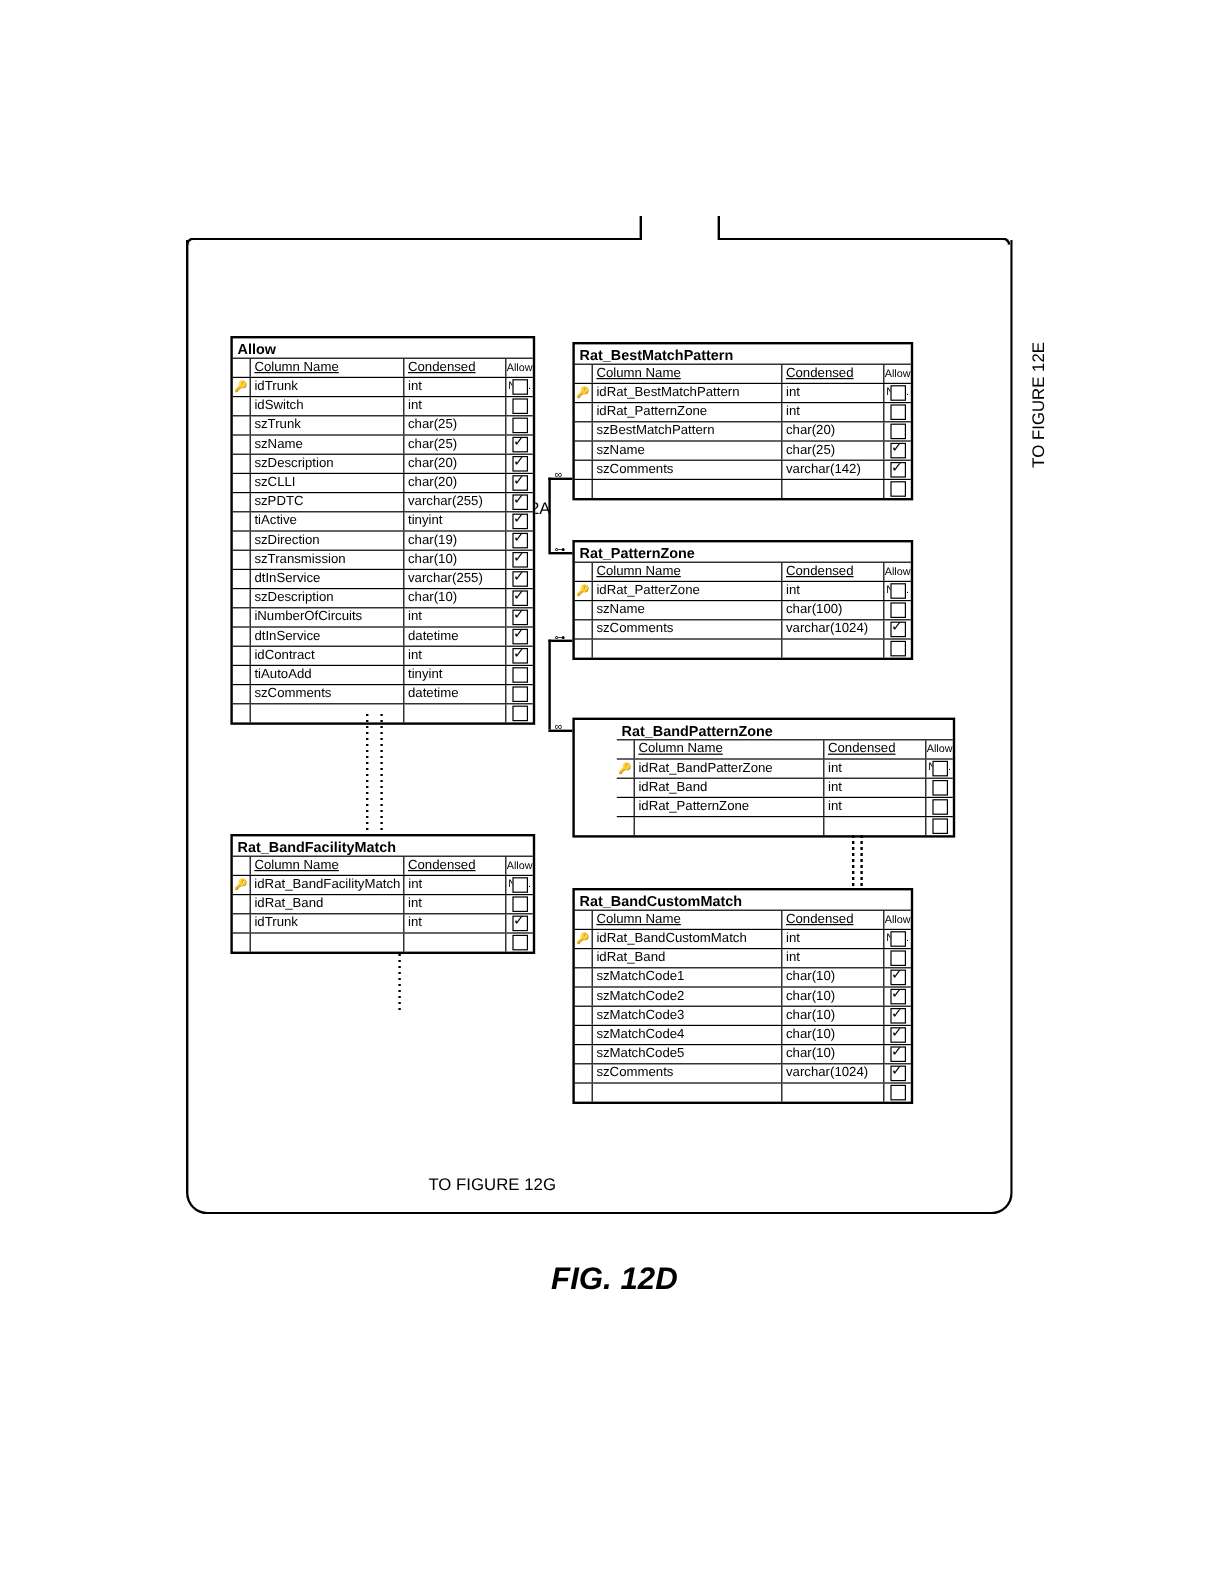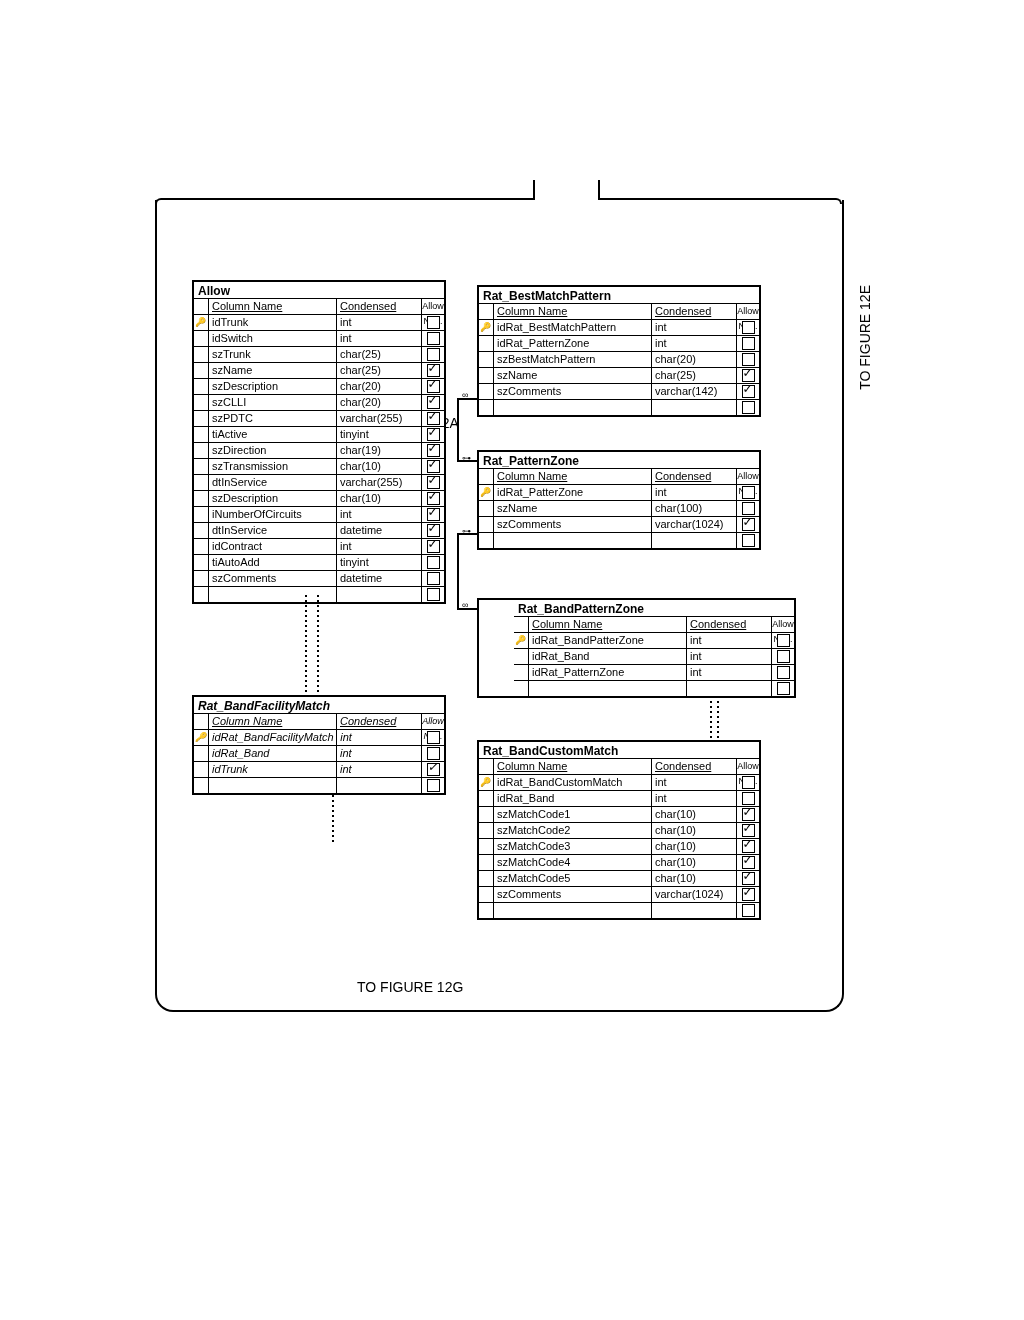--- a/index.html
+++ b/index.html
@@ -234,21 +234,21 @@
           </div>
           <div class="tbl-row">
             <div class="c-key"></div>
             <div class="c-name"></div>
             <div class="c-type"></div>
             <div class="c-null"><span class="chk"></span></div>
           </div>
         </div>
     </div>
 
-    <div class="tbl" id="t-bfm" style="left:35px; top:495px; width:250px;font-style:italic;">
+    <div class="tbl" id="t-bfm" style="left:35px; top:495px; width:250px;">
       <div class="tbl-title">Rat_BandFacilityMatch</div>
       <div class="tbl-body">
           <div class="tbl-row hdr">
             <div class="c-key"></div>
             <div class="c-name">Column Name</div>
             <div class="c-type">Condensed Type</div>
             <div class="c-null" style="font-size:9px;">Allow Nu...</div>
           </div>
           <div class="tbl-row">
             <div class="c-key">🔑</div>
@@ -473,13 +473,14 @@
     <div class="connector" style="left:300px; top:260px; width:20px; height:2px;"></div>
     <div class="connector" style="left:300px; top:333px; width:2px; height:75px;"></div>
     <div class="connector" style="left:300px; top:333px; width:20px; height:2px;"></div>
     <div class="connector" style="left:300px; top:408px; width:20px; height:2px;"></div>
     <div class="endp" style="left:305px; top:190px;">∞</div>
     <div class="endp" style="left:305px; top:253px;">⊶</div>
     <div class="endp" style="left:305px; top:326px;">⊶</div>
     <div class="endp" style="left:305px; top:400px;">∞</div>
   </div>
 
+  <div class="figno">FIG. 12D</div>
 </div>
 
 </body></html>

